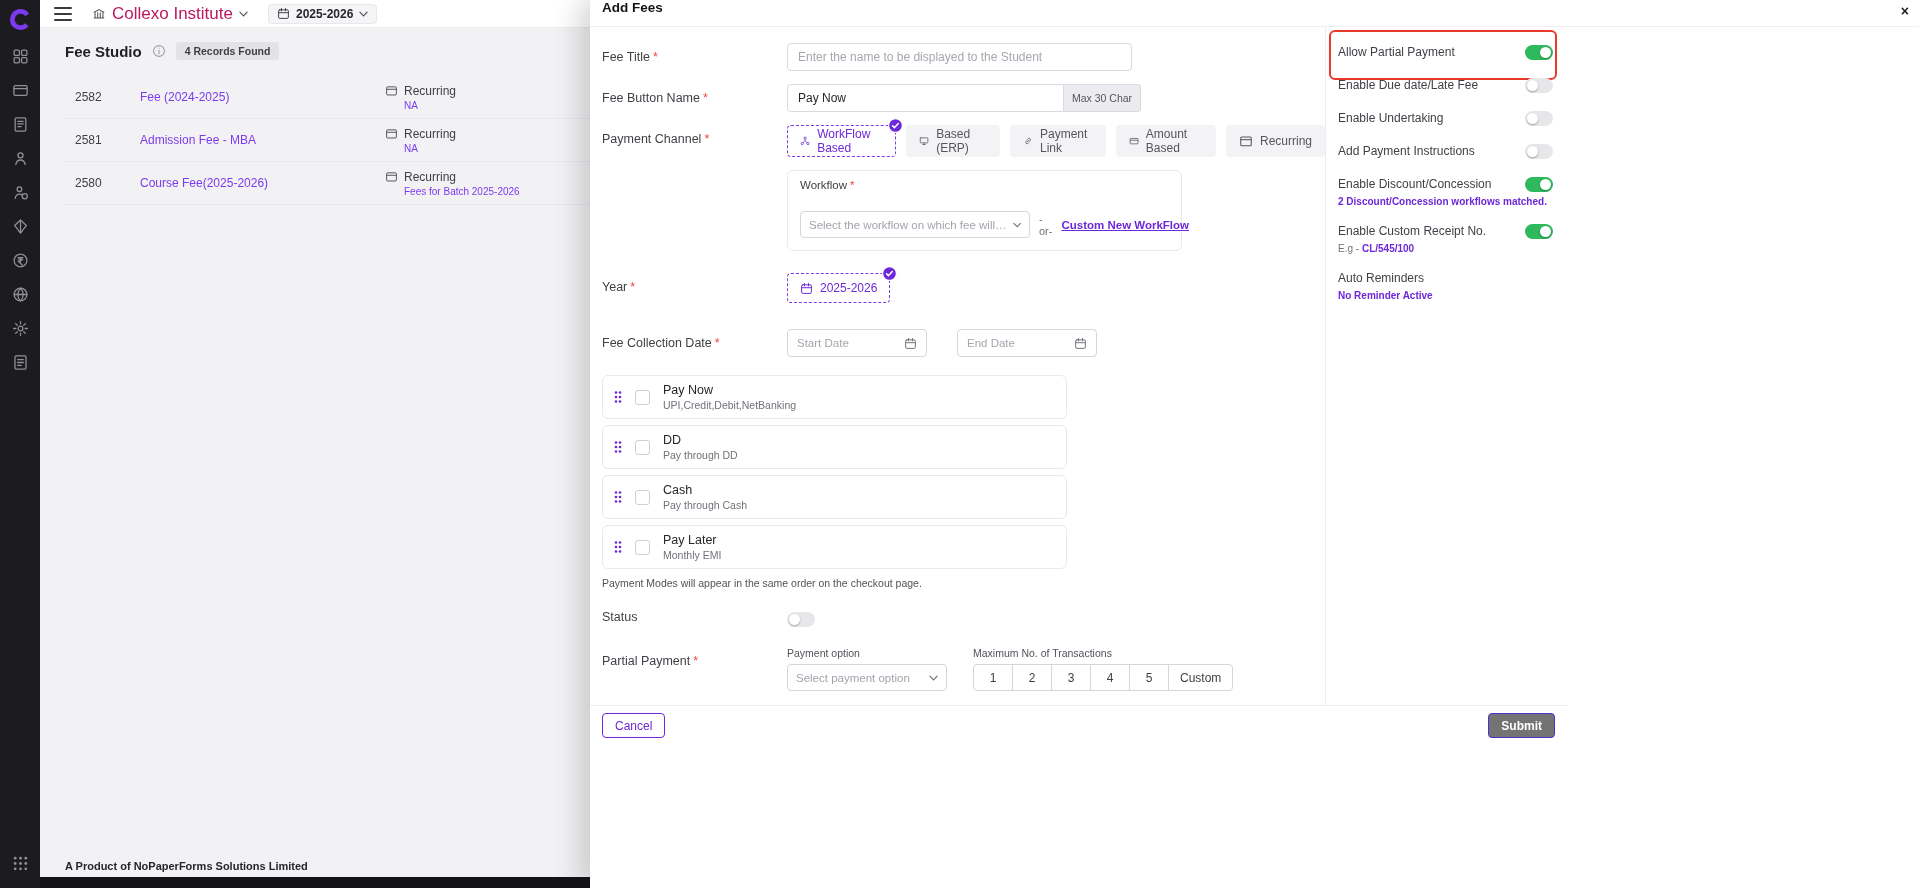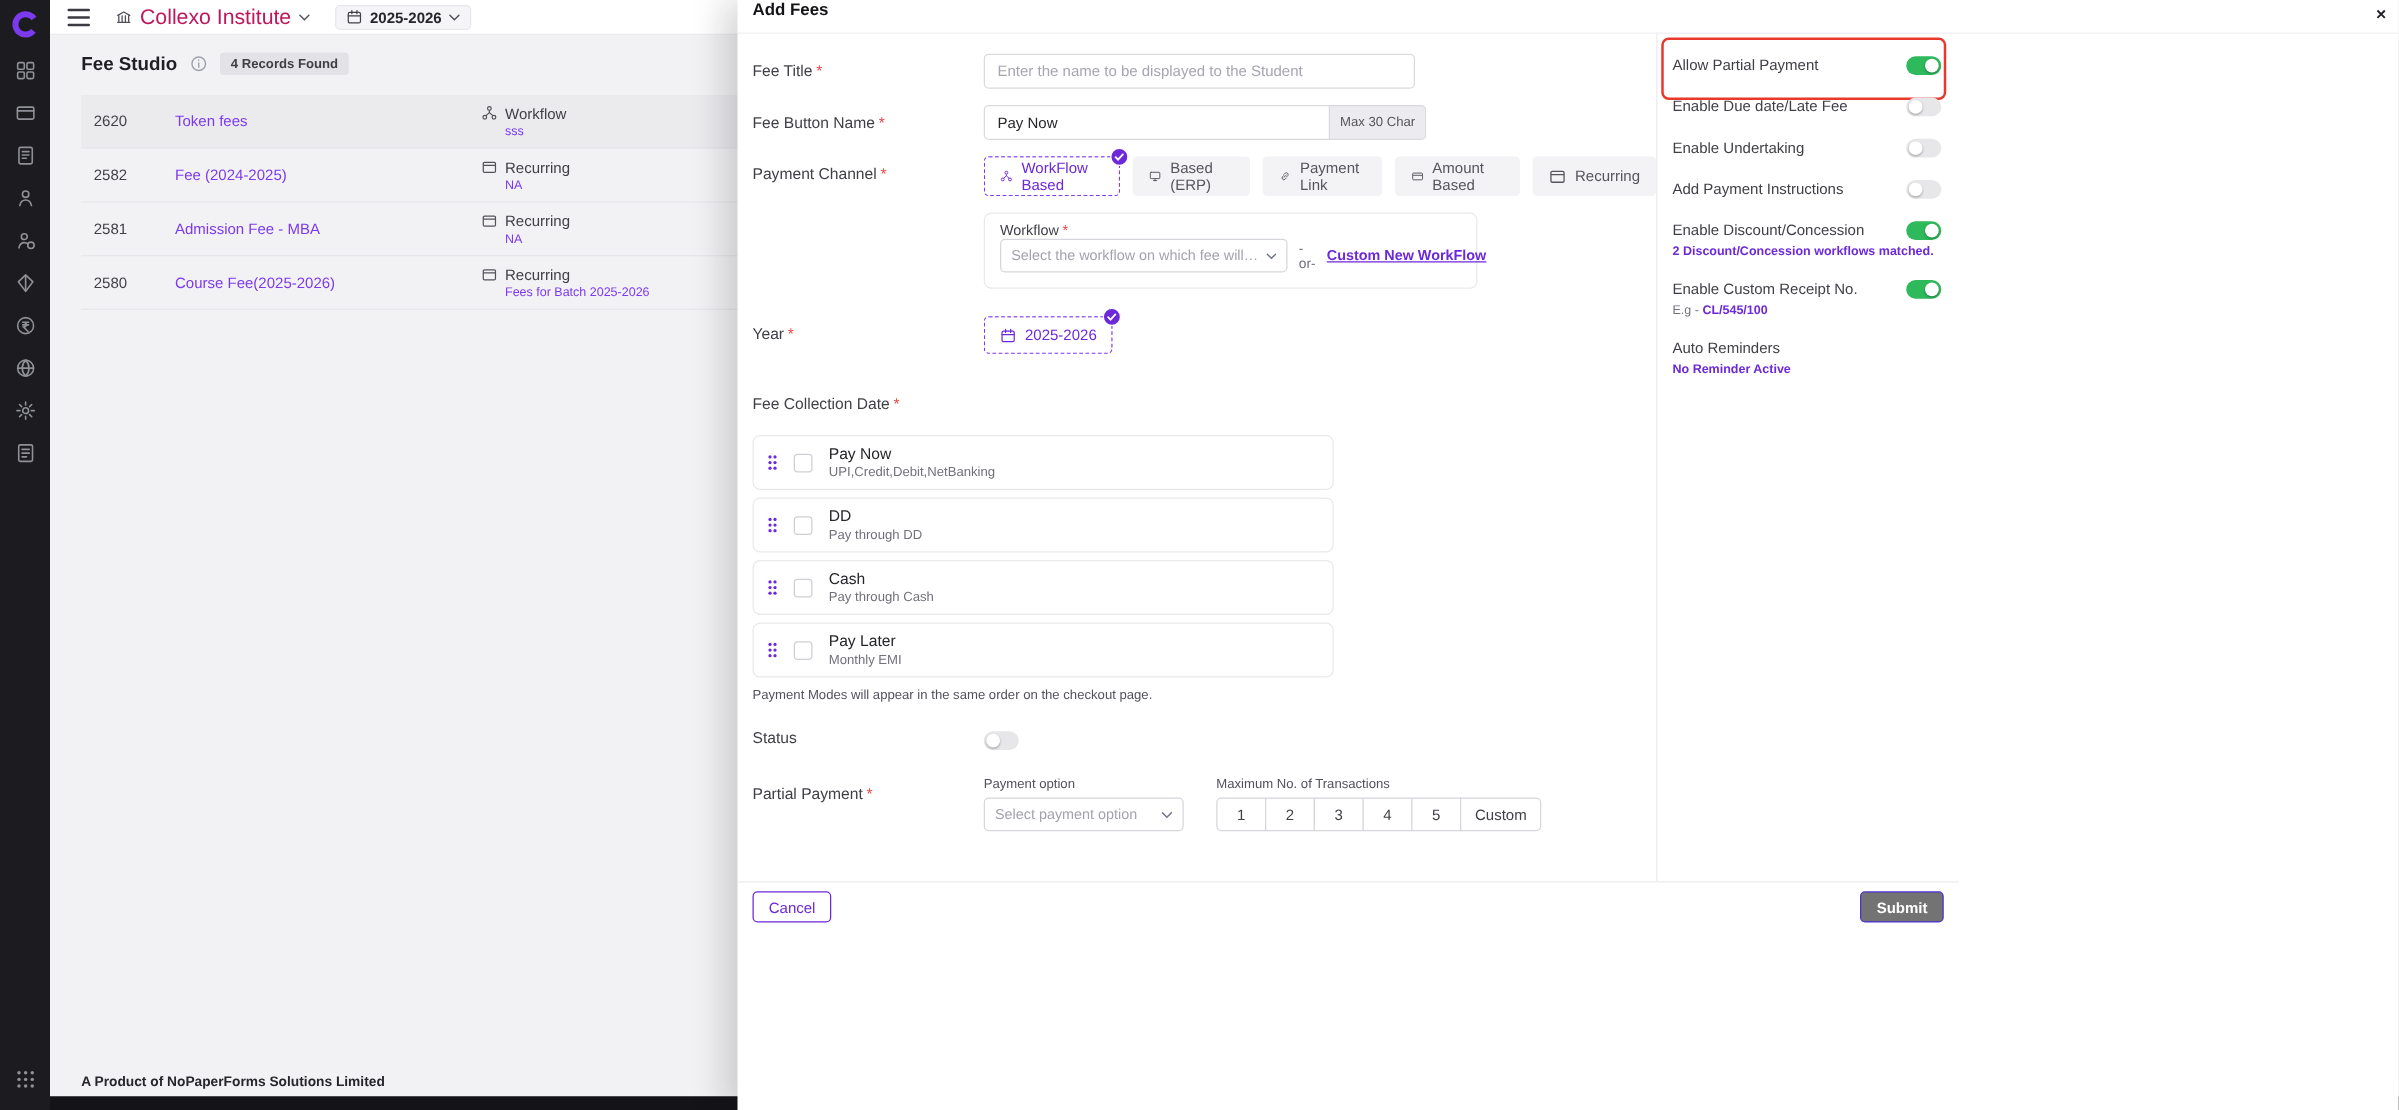--- a/index.html
+++ b/index.html
@@ -84,21 +84,21 @@
   .suffix { height:28px; display:flex; align-items:center; padding:0 8px; background:#ececf0;
             border:1px solid #d9d9e0; border-left:none; border-radius:0 4px 4px 0; font-size:10.5px; color:#55555e; }
 
   .chips { display:flex; gap:10px; align-items:center; }
   .chip { position:relative; display:inline-flex; align-items:center; gap:7px; height:32px; padding:0 12px;
           border-radius:4px; background:#f3f3f5; color:#55555e; font-size:12px; cursor:pointer; border:1px solid transparent; }
   .chip.selected { background:#fff; border:1px dashed #7c3aed; color:#6d28d9; }
   .badge-check { position:absolute; top:-8px; right:-8px; width:15px; height:15px; }
 
   .wf-panel { width:395px; border:1px solid #e9e9ec; border-radius:6px; padding:8px 12px 12px; background:#fff; }
-  .wf-label { font-size:11.5px; color:#3f3f46; margin-bottom:0; }
+  .wf-label { font-size:11.5px; color:#3f3f46; margin-bottom:20px; }
   .wf-row { display:flex; align-items:center; gap:9px; }
   .select { height:27px; border:1px solid #d6d6dc; border-radius:4px; background:#fff; display:flex;
             align-items:center; justify-content:space-between; gap:6px; padding:0 8px; cursor:pointer; }
   .select .ph { color:#a3a3ad; font-size:11.5px; white-space:nowrap; overflow:hidden; text-overflow:ellipsis; }
   .w230 { width:230px; } .w160 { width:160px;text-align:center; }
   .or-text { font-size:11px; color:#71717a; }
   .create-link { font-size:11.5px; font-weight:700; color:#6d28d9; text-decoration:underline; cursor:pointer; white-space:nowrap; }
 
   .year-chip { height:30px; }
 
@@ -241,36 +241,20 @@
       <h1>Fee Studio</h1>
       <svg width="14" height="14" viewBox="0 0 16 16" fill="none" stroke="#9ca3af" stroke-width="1.3" stroke-linecap="round">
           <circle cx="8" cy="8" r="6.2"></circle>
           <path d="M8 7.2v4M8 4.6v.2"></path>
         </svg>
       <span class="records-badge">4 Records Found</span>
     </div>
 
     <div class="table">
 
-      <div class="trow hl">
-        <div class="td id">2620</div>
-        <div class="td title"><a>Token fees</a></div>
-        <div class="td channel">
-          <div class="ch-main">
-              <svg width="13" height="13" viewBox="0 0 16 16" fill="none" stroke="#52525b" stroke-width="1.2">
-                <circle cx="8" cy="3.5" r="1.8"></circle>
-                <circle cx="3.5" cy="12" r="1.8"></circle>
-                <circle cx="12.5" cy="12" r="1.8"></circle>
-                <path d="M8 5.3v2.2M8 7.5l-3.4 3M8 7.5l3.4 3"></path>
-              </svg>
-              <span>Workflow</span>
-            </div>
-          <div class="ch-sub">sss</div>
-        </div>
-      </div>
 
       <div class="trow">
         <div class="td id">2582</div>
         <div class="td title"><a>Fee (2024-2025)</a></div>
         <div class="td channel">
           <div class="ch-main">
               <svg width="13" height="13" viewBox="0 0 16 16" fill="none" stroke="#52525b" stroke-width="1.2">
                 <rect x="2" y="3.5" width="12" height="10" rx="1.2"></rect>
                 <path d="M2 6.5h12"></path>
               </svg>
@@ -413,20 +397,36 @@
               <span class="badge-check"><svg width="15" height="15" viewBox="0 0 14 14">
                     <circle cx="7" cy="7" r="6.4" fill="#6d28d9" stroke="#fff"></circle>
                     <path d="M4.2 7.2l1.8 1.8 3.6-3.8" stroke="#fff" fill="none" stroke-width="1.4" stroke-linecap="round"></path>
                   </svg></span>
             </div>
           </div>
         </div>
 
         <div class="frow mb18">
           <div class="flabel"><span>Fee Collection Date</span><span class="req">*</span></div>
+          <div class="dates">
+            <div class="date-input">
+              <span class="ph">Start Date</span>
+              <svg width="13" height="13" viewBox="0 0 16 16" fill="none" stroke="#71717a" stroke-width="1.2" stroke-linecap="round">
+                  <rect x="2" y="3.5" width="12" height="10.5" rx="1.5"></rect>
+                  <path d="M2 7h12M5.5 1.8v3M10.5 1.8v3"></path>
+                </svg>
+            </div>
+            <div class="date-input">
+              <span class="ph">End Date</span>
+              <svg width="13" height="13" viewBox="0 0 16 16" fill="none" stroke="#71717a" stroke-width="1.2" stroke-linecap="round">
+                  <rect x="2" y="3.5" width="12" height="10.5" rx="1.5"></rect>
+                  <path d="M2 7h12M5.5 1.8v3M10.5 1.8v3"></path>
+                </svg>
+            </div>
+          </div>
         </div>
 
         <div class="frow mb14">
           <div>
             <div class="mode-card">
               <span class="drag-handle"><svg width="8" height="14" viewBox="0 0 8 14" fill="#6d28d9">
                     <circle cx="2" cy="2.5" r="1.3"></circle>
                     <circle cx="6" cy="2.5" r="1.3"></circle>
                     <circle cx="2" cy="7" r="1.3"></circle>
                     <circle cx="6" cy="7" r="1.3"></circle>

